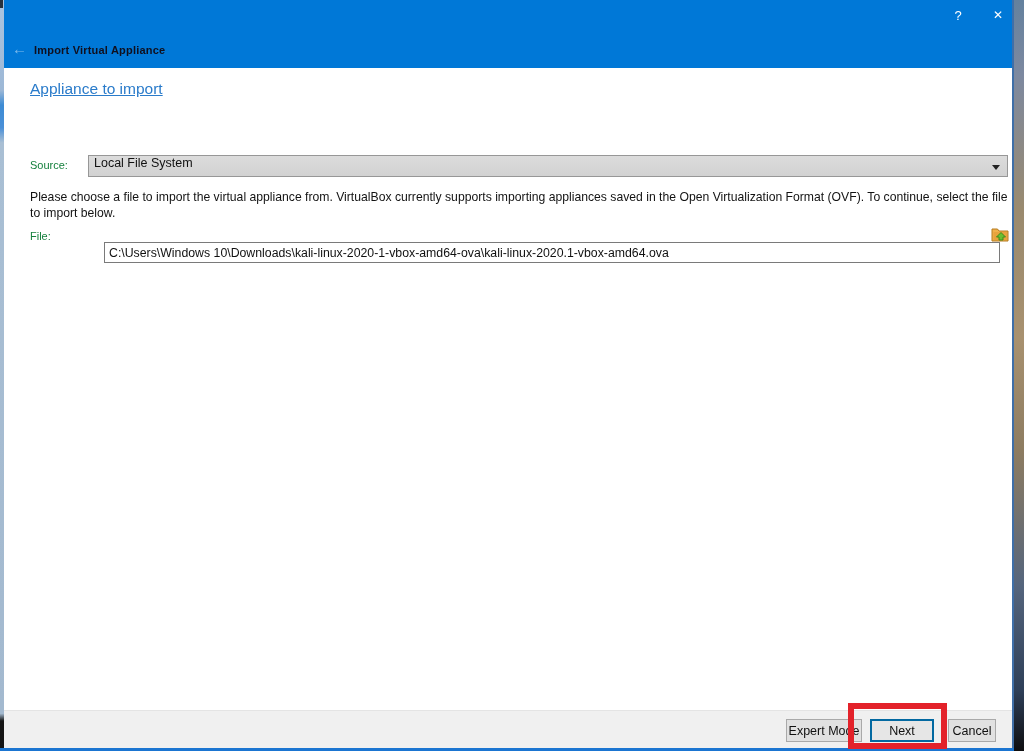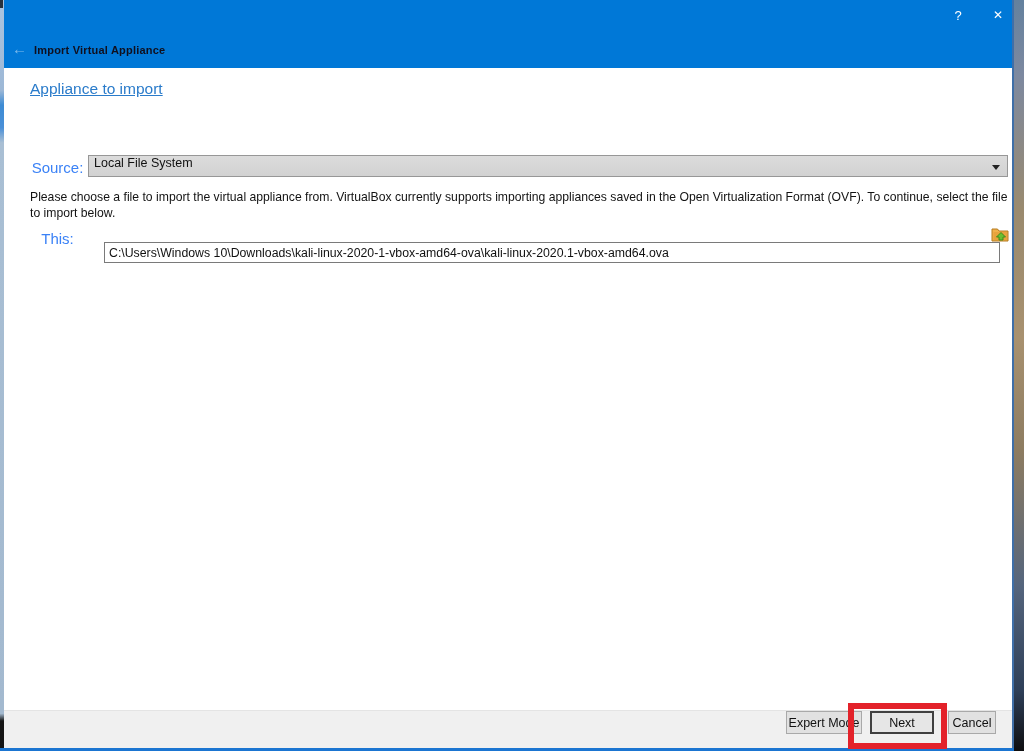--- a/index.html
+++ b/index.html
@@ -26,42 +26,42 @@
   .close-btn{left:984px;font-size:12px;}
   .back-arrow{position:absolute;left:8px;top:41px;font-size:15px;color:rgba(225,238,252,0.55);line-height:16px;}
   .wiz-title{position:absolute;left:30px;top:44px;font-size:11px;font-weight:700;color:#10101e;letter-spacing:.2px;}
 
   
   .heading{position:absolute;left:26px;top:80px;font-size:15.5px;color:#2a7bca;text-decoration:underline;}
   .para{position:absolute;left:26px;width:984px;font-size:12.2px;color:#131313;line-height:1.35;}
   .p1{top:117px;white-space:nowrap;overflow:hidden;}
   .p2{top:189px;}
 
-  .field-label{position:absolute;left:26px;width:55px;text-align:center;font-size:15px;color:#3b82f6;}
+  .field-label{position:absolute;left:26px;width:55px;text-align:left;font-size:11px;color:#15803d;}
   .src-label{top:159px;}
   .file-label{top:230px;}
 
   .combo{position:absolute;left:84px;top:155px;width:920px;height:22px;box-sizing:border-box;
     background:linear-gradient(#dcdcdc,#d2d2d2);border:1px solid #979797;
     font-size:12.5px;color:#111;display:flex;padding-left:5px;}
   .combo-arrow{position:absolute;right:7px;top:9px;width:0;height:0;
     border-left:4px solid transparent;border-right:4px solid transparent;border-top:5px solid #222;}
 
   .file-input{position:absolute;left:84px;top:226px;width:896px;height:21px;box-sizing:border-box;
     border:1px solid #7a7a7a;background:#fff;font-family:"Liberation Sans",sans-serif;
     font-size:12.3px;color:#111;padding:0 0 0 4px;margin:16px;}
   .browse-btn{position:absolute;left:986px;top:226px;width:21px;height:21px;border:none;background:transparent;
     padding:0;display:flex;align-items:center;justify-content:center;}
 
   
   .footer{position:absolute;left:0;top:710px;width:100%;height:38px;background:#f0f0f0;border-top:1px solid #e4e4e4;box-sizing:border-box;}
-  .btn{position:absolute;top:0;height:23px;box-sizing:border-box;background:#e1e1e1;border:1px solid #a9a9a9;
+  .btn{position:absolute;top:8px;height:23px;box-sizing:border-box;background:#e1e1e1;border:1px solid #a9a9a9;
     font-family:"Liberation Sans",sans-serif;font-size:12.5px;color:#111;padding:0;overflow:hidden;white-space:nowrap;}
   .btn-expert{left:782px;width:76px;}
-  .btn-next{left:866px;width:64px;border:2px solid #404040;background:#e6e6e6;}
+  .btn-next{left:866px;width:64px;border:2px solid #0369a1;background:#e6e6e6;}
   .btn-cancel{left:944px;width:48px;}
 
   
   .red-box{position:absolute;left:848px;top:703px;width:99px;height:46px;box-sizing:border-box;
     border:6px solid #e3222a;z-index:10;pointer-events:none;}
 </style>
 </head>
 <body>
 
 <div class="stage">
@@ -83,21 +83,21 @@
 
 
     <div class="field-label src-label">Source:</div>
     <div class="combo">
       <span>Local File System</span>
       <span class="combo-arrow"></span>
     </div>
 
     <div class="para p2">Please choose a file to import the virtual appliance from. VirtualBox currently supports importing appliances saved in the Open Virtualization Format (OVF). To continue, select the file to import below.</div>
 
-    <div class="field-label file-label">This:</div>
+    <div class="field-label file-label">File:</div>
     <input class="file-input" type="text" value="C:\Users\Windows 10\Downloads\kali-linux-2020-1-vbox-amd64-ova\kali-linux-2020.1-vbox-amd64.ova" style="">
     <button class="browse-btn">
       <span>
         <svg width="20" height="18" viewBox="0 0 20 18">
           <path d="M1 4 L1 15 L17 15 L17 5 L8 5 L6.5 3 L1 3 Z" fill="#f0b04a" stroke="#b57a1e" stroke-width="1"></path>
           <path d="M2.5 6 L16 6 L16 14 L2.5 14 Z" fill="#e8a33d"></path>
           <path d="M10 6.5 L14.5 11 L12 11 L12 14 L8 14 L8 11 L5.5 11 Z" fill="#6abf30" stroke="#3e8c1a" stroke-width="1"></path>
         </svg>
       </span>
     </button>

